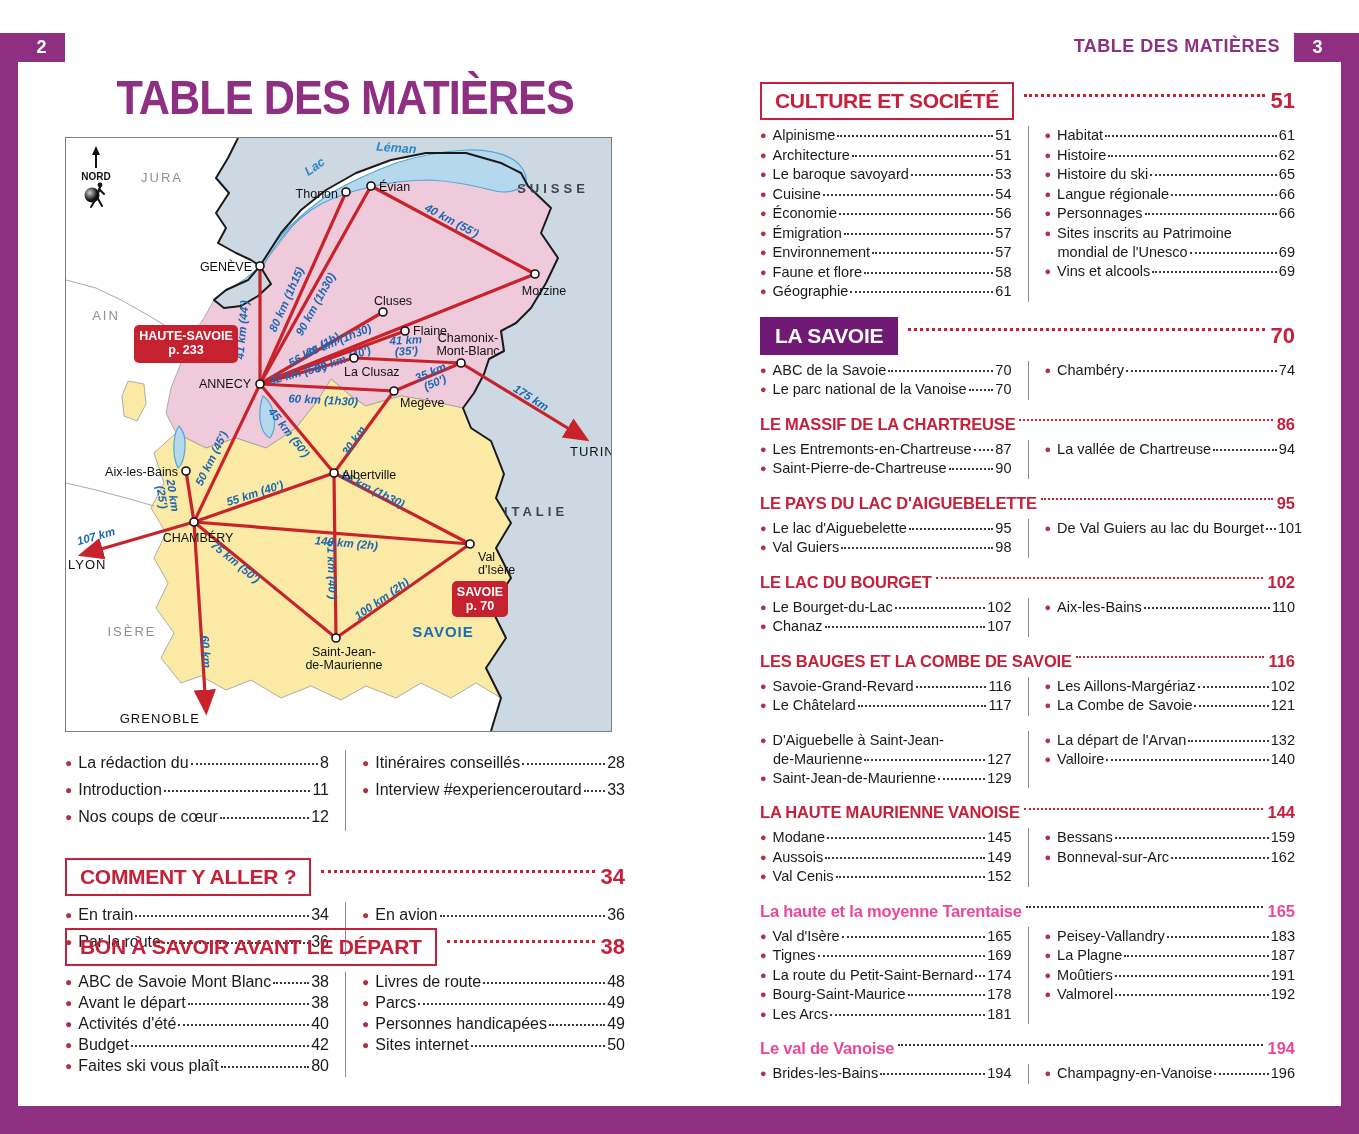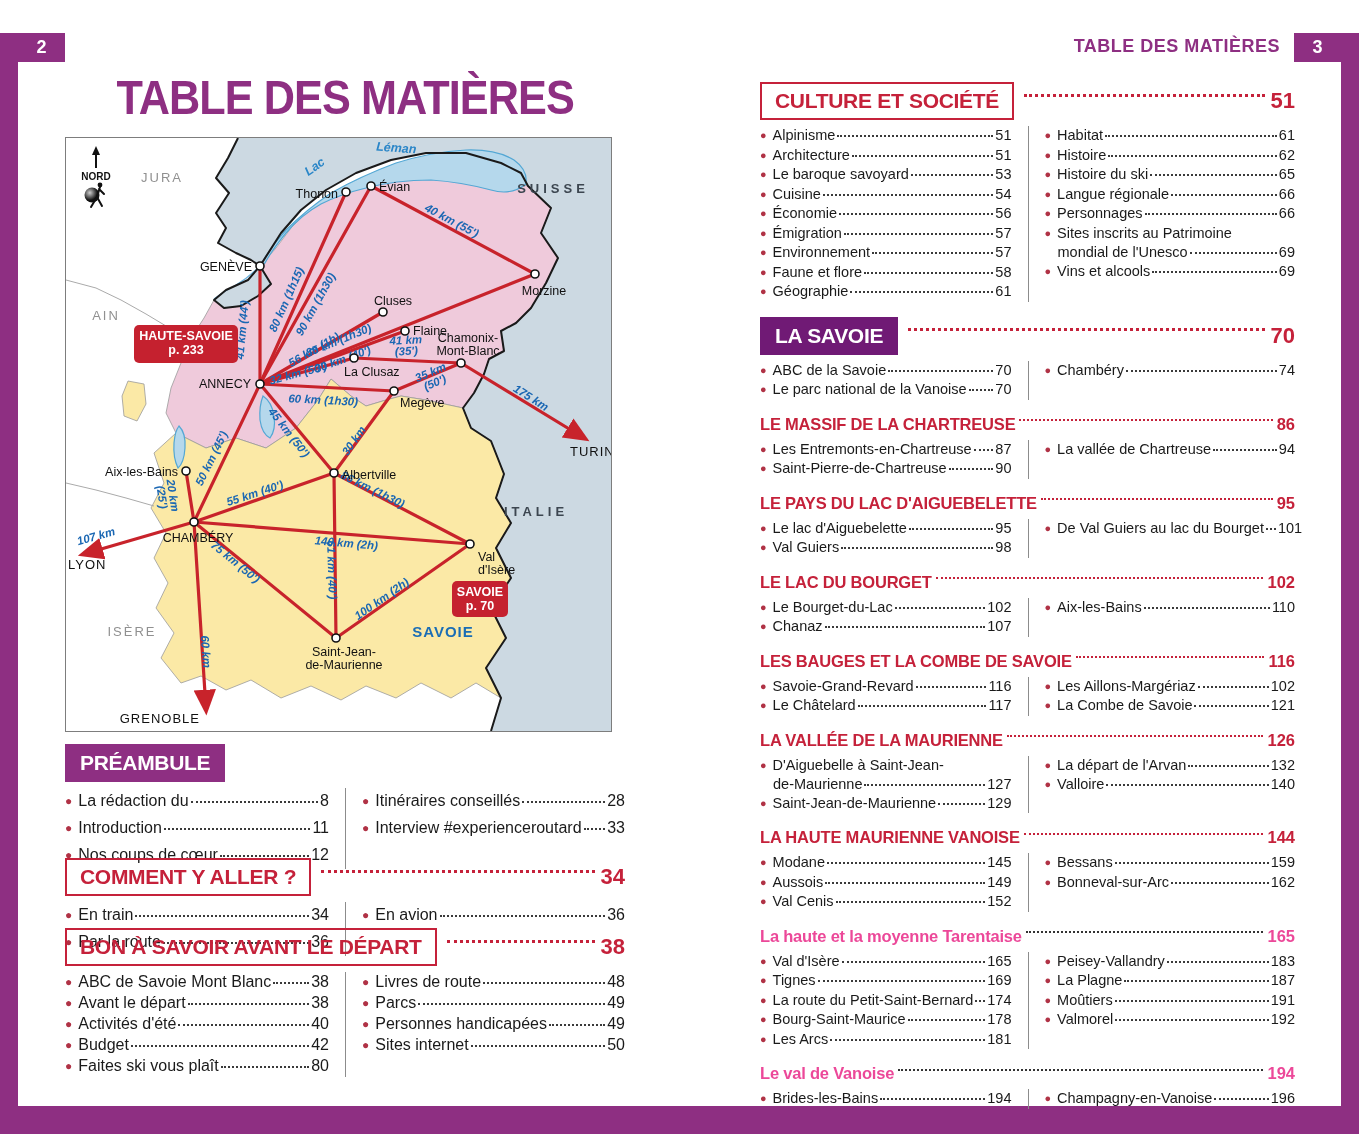--- a/index.html
+++ b/index.html
@@ -238,23 +238,20 @@
     <g>
       <circle cx="26" cy="57" r="7.5" fill="url(#globe)"></circle>
       <circle cx="34" cy="47" r="2.4" fill="#111"></circle>
       <path d="M34,49 L31,59 M33,51 L38,56 M31,59 L25,69 M31,59 L36,68" stroke="#111" stroke-width="2" fill="none" stroke-linecap="round"></path>
     </g>
   </g>
 </svg>
 
 <div id="lsections">
     <div class="lsec" style="top: 744px;">
-      <div class="headrow">
-        <span class="badge purple">PRÉAMBULE</span>
-      </div>
       <div class="cols entries">
         <div class="c">
           <div class="entry">
             <div class="eline">
               <span class="bullet">●</span>
               <span class="etxt">La rédaction du </span>
               <span class="eleader"></span>
               <span class="epg">8</span>
             </div>
           </div>
@@ -751,25 +748,20 @@
               <span class="bullet">●</span>
               <span class="etxt">La Combe de Savoie</span>
               <span class="eleader"></span>
               <span class="epg">121</span>
             </div>
           </div>
         </div>
       </div>
     </div>
     <div class="r-section">
-      <div class="sub">
-        <span class="lbl">LA VALLÉE DE LA MAURIENNE</span>
-        <span class="sleader"></span>
-        <span class="subpg">126</span>
-      </div>
       <div class="cols entries">
         <div class="c">
           <div class="entry">
             <div class="eline">
               <span class="bullet">●</span>
               <span class="etxt">D'Aiguebelle à Saint-Jean-</span>
             </div>
             <div class="eline cont">
               <span class="etxt">de-Maurienne</span>
               <span class="eleader"></span>

